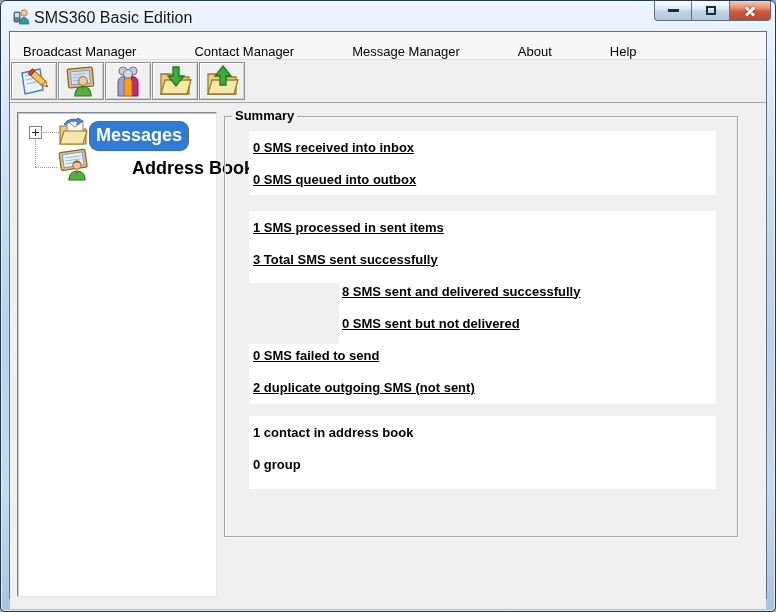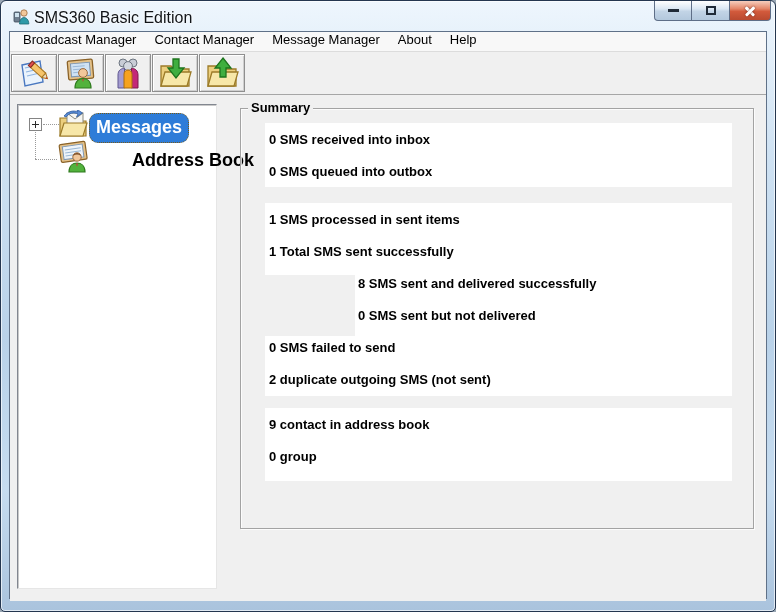--- a/index.html
+++ b/index.html
@@ -25,21 +25,21 @@
   .g-min{width:11px;height:3px;background:#202b38;}
   .g-max{width:10px;height:9px;border:2px solid #202b38;background:transparent;}
   .g-close{position:relative;width:12px;height:12px;}
   .g-close span{position:absolute;left:0;top:5px;width:12px;height:2.6px;background:#fff;border-radius:1px;box-shadow:0 0 2px rgba(90,20,10,.8);}
   .g-close span:nth-child(1){transform:rotate(45deg);}
   .g-close span:nth-child(2){transform:rotate(-45deg);}
 
   
   .client{position:absolute;left:8px;right:8px;top:30px;bottom:12px;background:#f0f0f0;border:1px solid #5f7188;}
 
-  .menubar{height:20px;background:#f8f8f8;border-bottom:1px solid #dcdcdc;display:flex;align-items:flex-start;padding-left:4px;font-size:13px;color:#000;}
+  .menubar{height:28px;background:#f8f8f8;border-bottom:1px solid #dcdcdc;display:flex;align-items:flex-end;padding-left:4px;font-size:13px;color:#000;gap:40px;}
   .menu-item{display:flex;align-items:center;padding:0 9px;cursor:default;white-space:nowrap;}
 
   .toolbar{height:43px;background:#f0f0f0;border-bottom:1px solid #a6a6a6;box-shadow:0 1px 0 #fdfdfd;display:flex;align-items:flex-start;padding:2px 0 0 1px;}
   .tbtn{width:46px;height:38px;margin-right:1px;background:#f0f0f0;border:1px solid #8f8f8f;
     box-shadow:inset 1px 1px 0 #ffffff,inset -1px -1px 0 #cfcfcf;display:flex;align-items:center;justify-content:center;}
 
   .main{position:relative;height:506px;background:#f0f0f0;}
 
   
   .treepanel{position:absolute;left:7px;top:9px;width:200px;height:485px;background:#fff;
@@ -49,26 +49,26 @@
   .expander .pv{position:absolute;left:5px;top:2px;width:1px;height:7px;background:#2b2b2b;}
   .dot{position:absolute;}
   .dot.h{border-top:1px dotted #9a9a9a;height:0;}
   .dot.v{border-left:1px dotted #9a9a9a;width:0;}
   .tree-icon{position:absolute;}
   .tree-label{position:absolute;font-size:18px;font-weight:bold;white-space:nowrap;border-radius:9px;}
   .tree-label.sel{background:#2e7cd8;color:#fff;padding:3px 6px 4px 6px;border:1px dotted #7a5a10;}
   .tree-label.plain{color:#000;}
 
   
-  .groupbox{position:absolute;left:230px;top:13px;width:514px;height:421px;border:1px solid #a3a3a3;
+  .groupbox{position:absolute;left:214px;top:13px;width:514px;height:421px;border:1px solid #a3a3a3;
     box-shadow:inset 1px 1px 0 rgba(255,255,255,.8),1px 1px 0 rgba(255,255,255,.8);}
   .legend{position:absolute;top:-9px;left:7px;background:#f0f0f0;padding:0 3px;font-size:13px;font-weight:bold;color:#000;}
   .sblock{position:absolute;left:24px;width:467px;background:#fff;}
-  .b1{top:14px;height:64px;}
-  .b2{top:94px;height:193px;}
+  .b1{top:14px;height:64px;text-decoration:underline;}
+  .b2{top:94px;height:193px;text-decoration:underline;}
   .b3{top:299px;height:73px;}
   .srow{height:32px;display:flex;align-items:center;padding-left:4px;font-size:13px;font-weight:bold;color:#000;white-space:nowrap;position:relative;z-index:1;}
   .srow.indent{padding-left:93px;}
   .indent-spacer{position:absolute;left:0;top:72px;width:90px;height:61px;background:#f0f0f0;z-index:2;}
 </style>
 </head>
 <body>
 
 <div class="stage">
   <div class="window">
@@ -197,29 +197,29 @@
           <div class="legend">Summary</div>
 
           <div class="sblock b1">
             <div class="srow">0 SMS received into inbox</div>
             <div class="srow">0 SMS queued into outbox</div>
           </div>
 
           <div class="sblock b2">
             <div class="indent-spacer"></div>
             <div class="srow">1 SMS processed in sent items</div>
-            <div class="srow">1 Total SMS sent successfully</div>
+            <div class="srow">3 Total SMS sent successfully</div>
             <div class="srow indent">8 SMS sent and delivered successfully</div>
             <div class="srow indent">0 SMS sent but not delivered</div>
             <div class="srow">0 SMS failed to send</div>
             <div class="srow">2 duplicate outgoing SMS (not sent)</div>
           </div>
 
           <div class="sblock b3">
-            <div class="srow">9 contact in address book</div>
+            <div class="srow">1 contact in address book</div>
             <div class="srow">0 group</div>
           </div>
         </div>
 
       </div>
     </div>
   </div>
 </div>
 
 </body></html>

